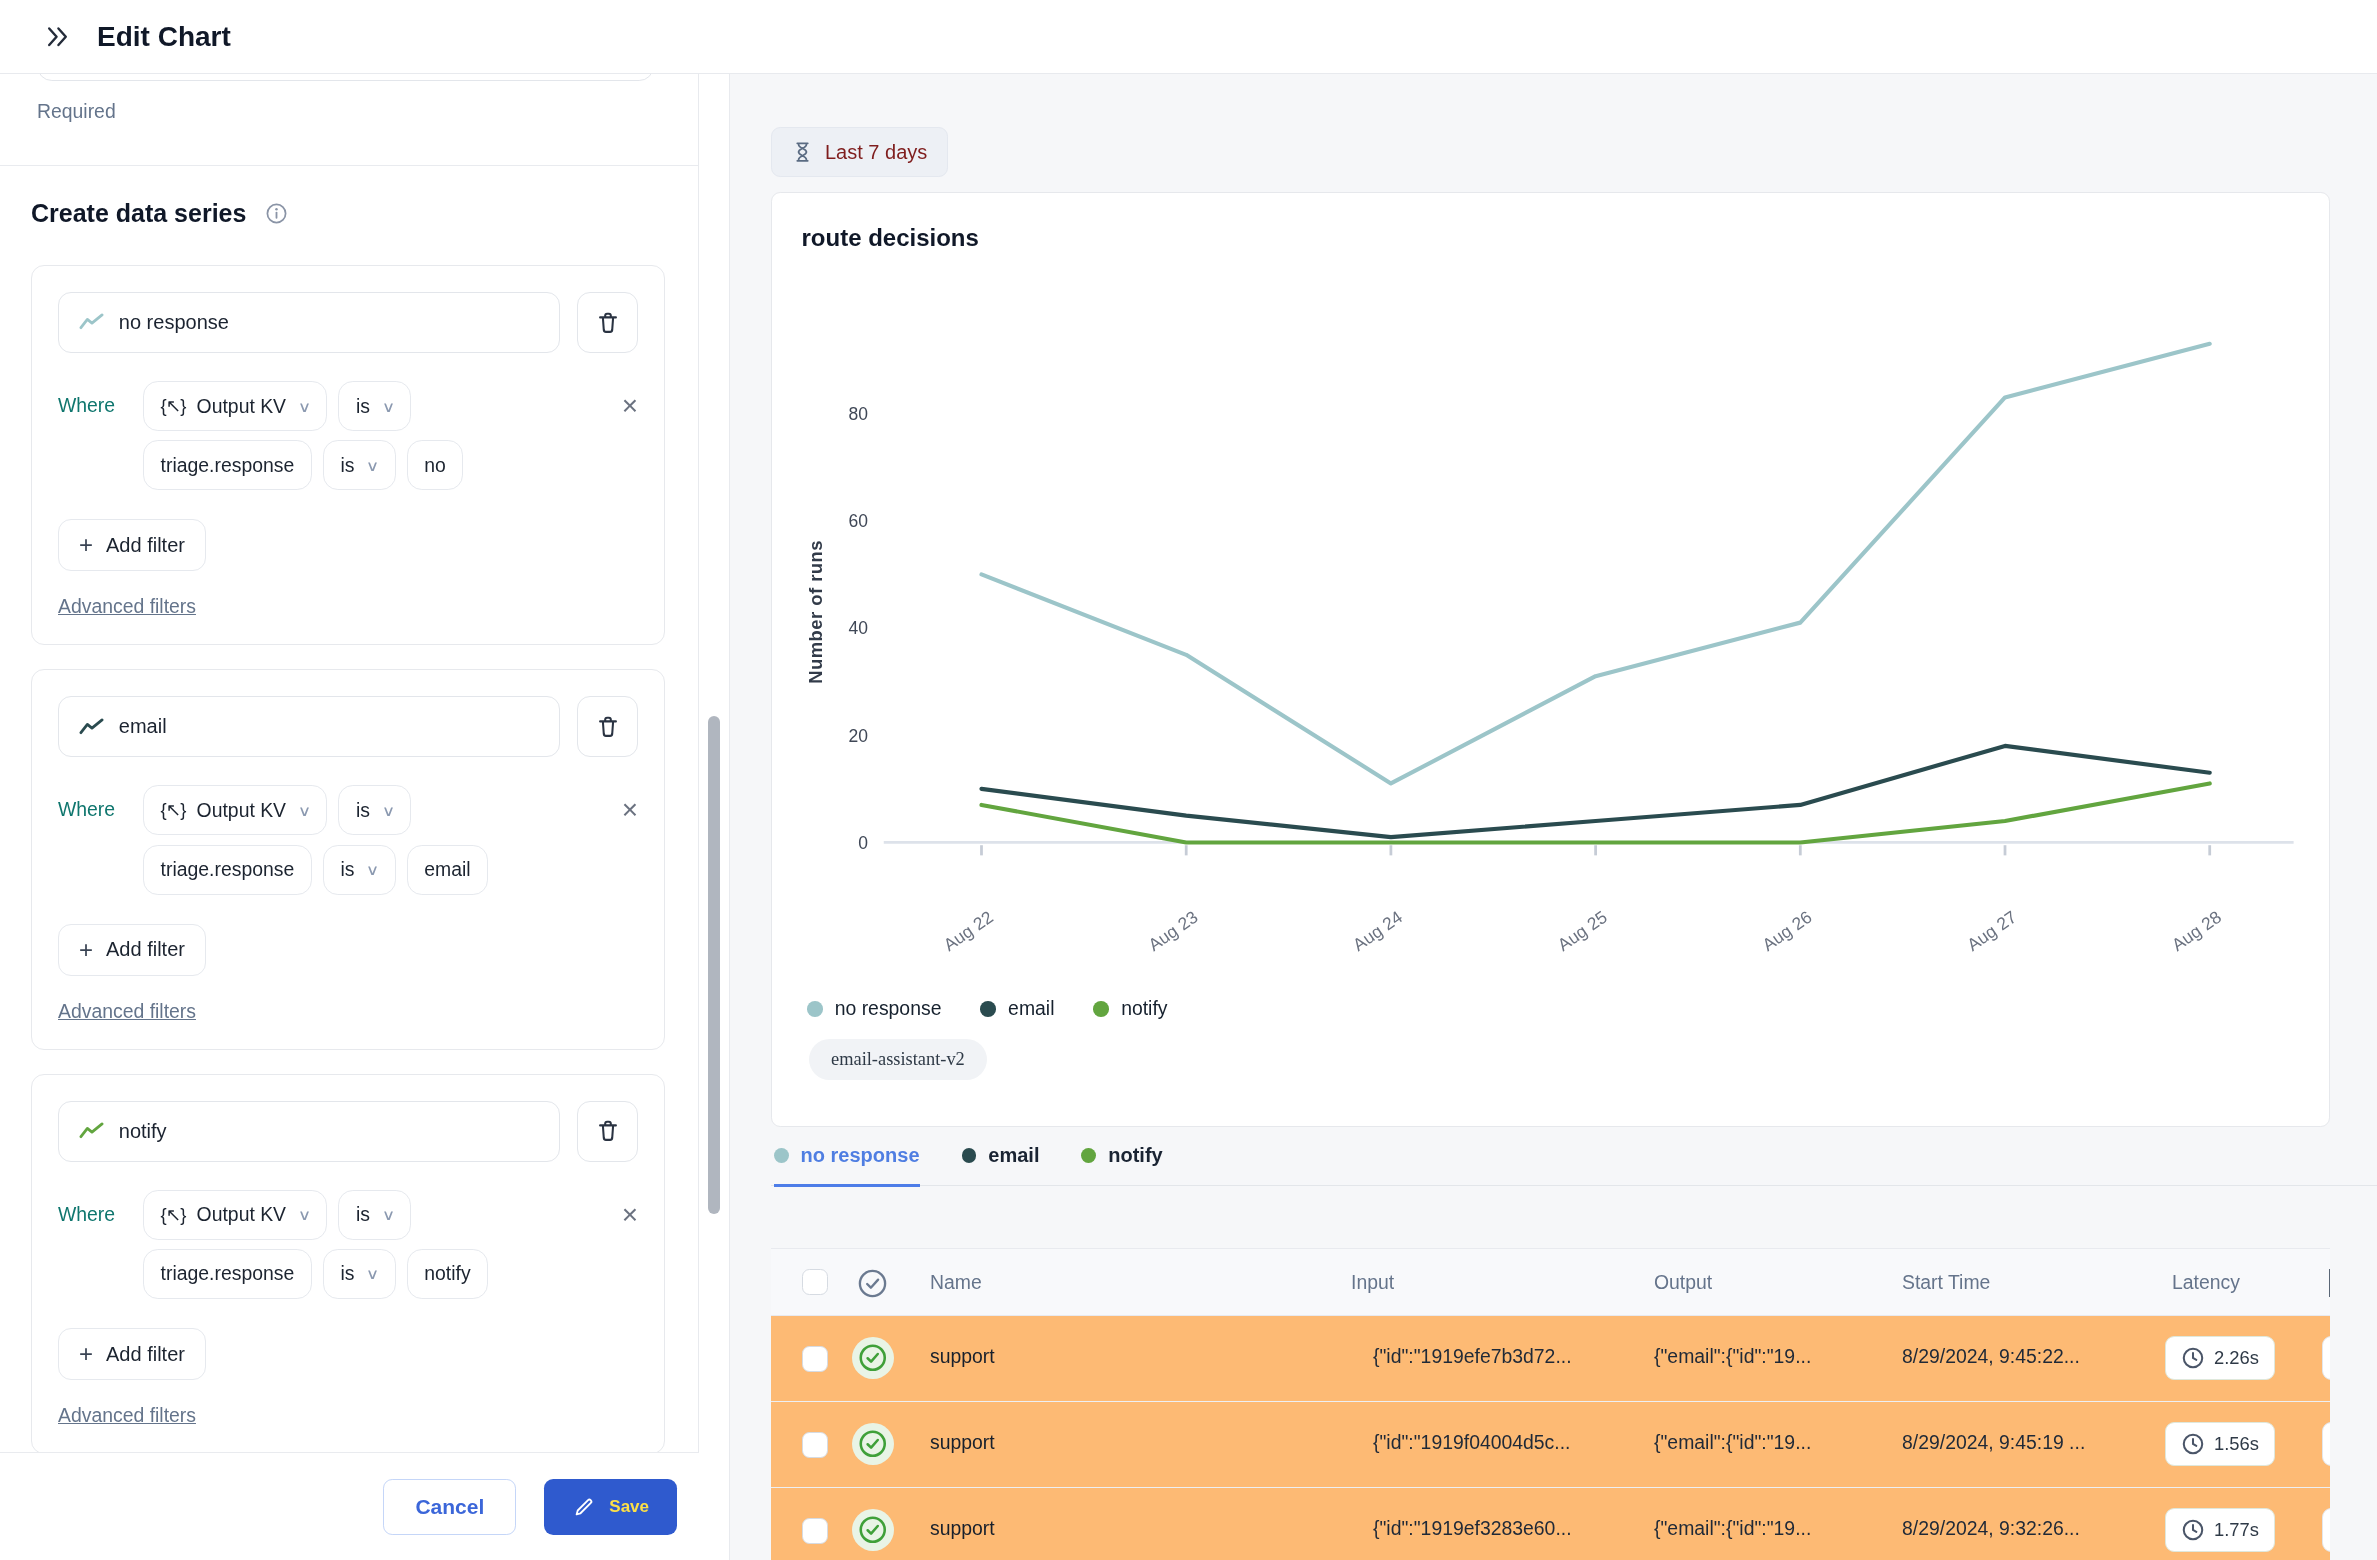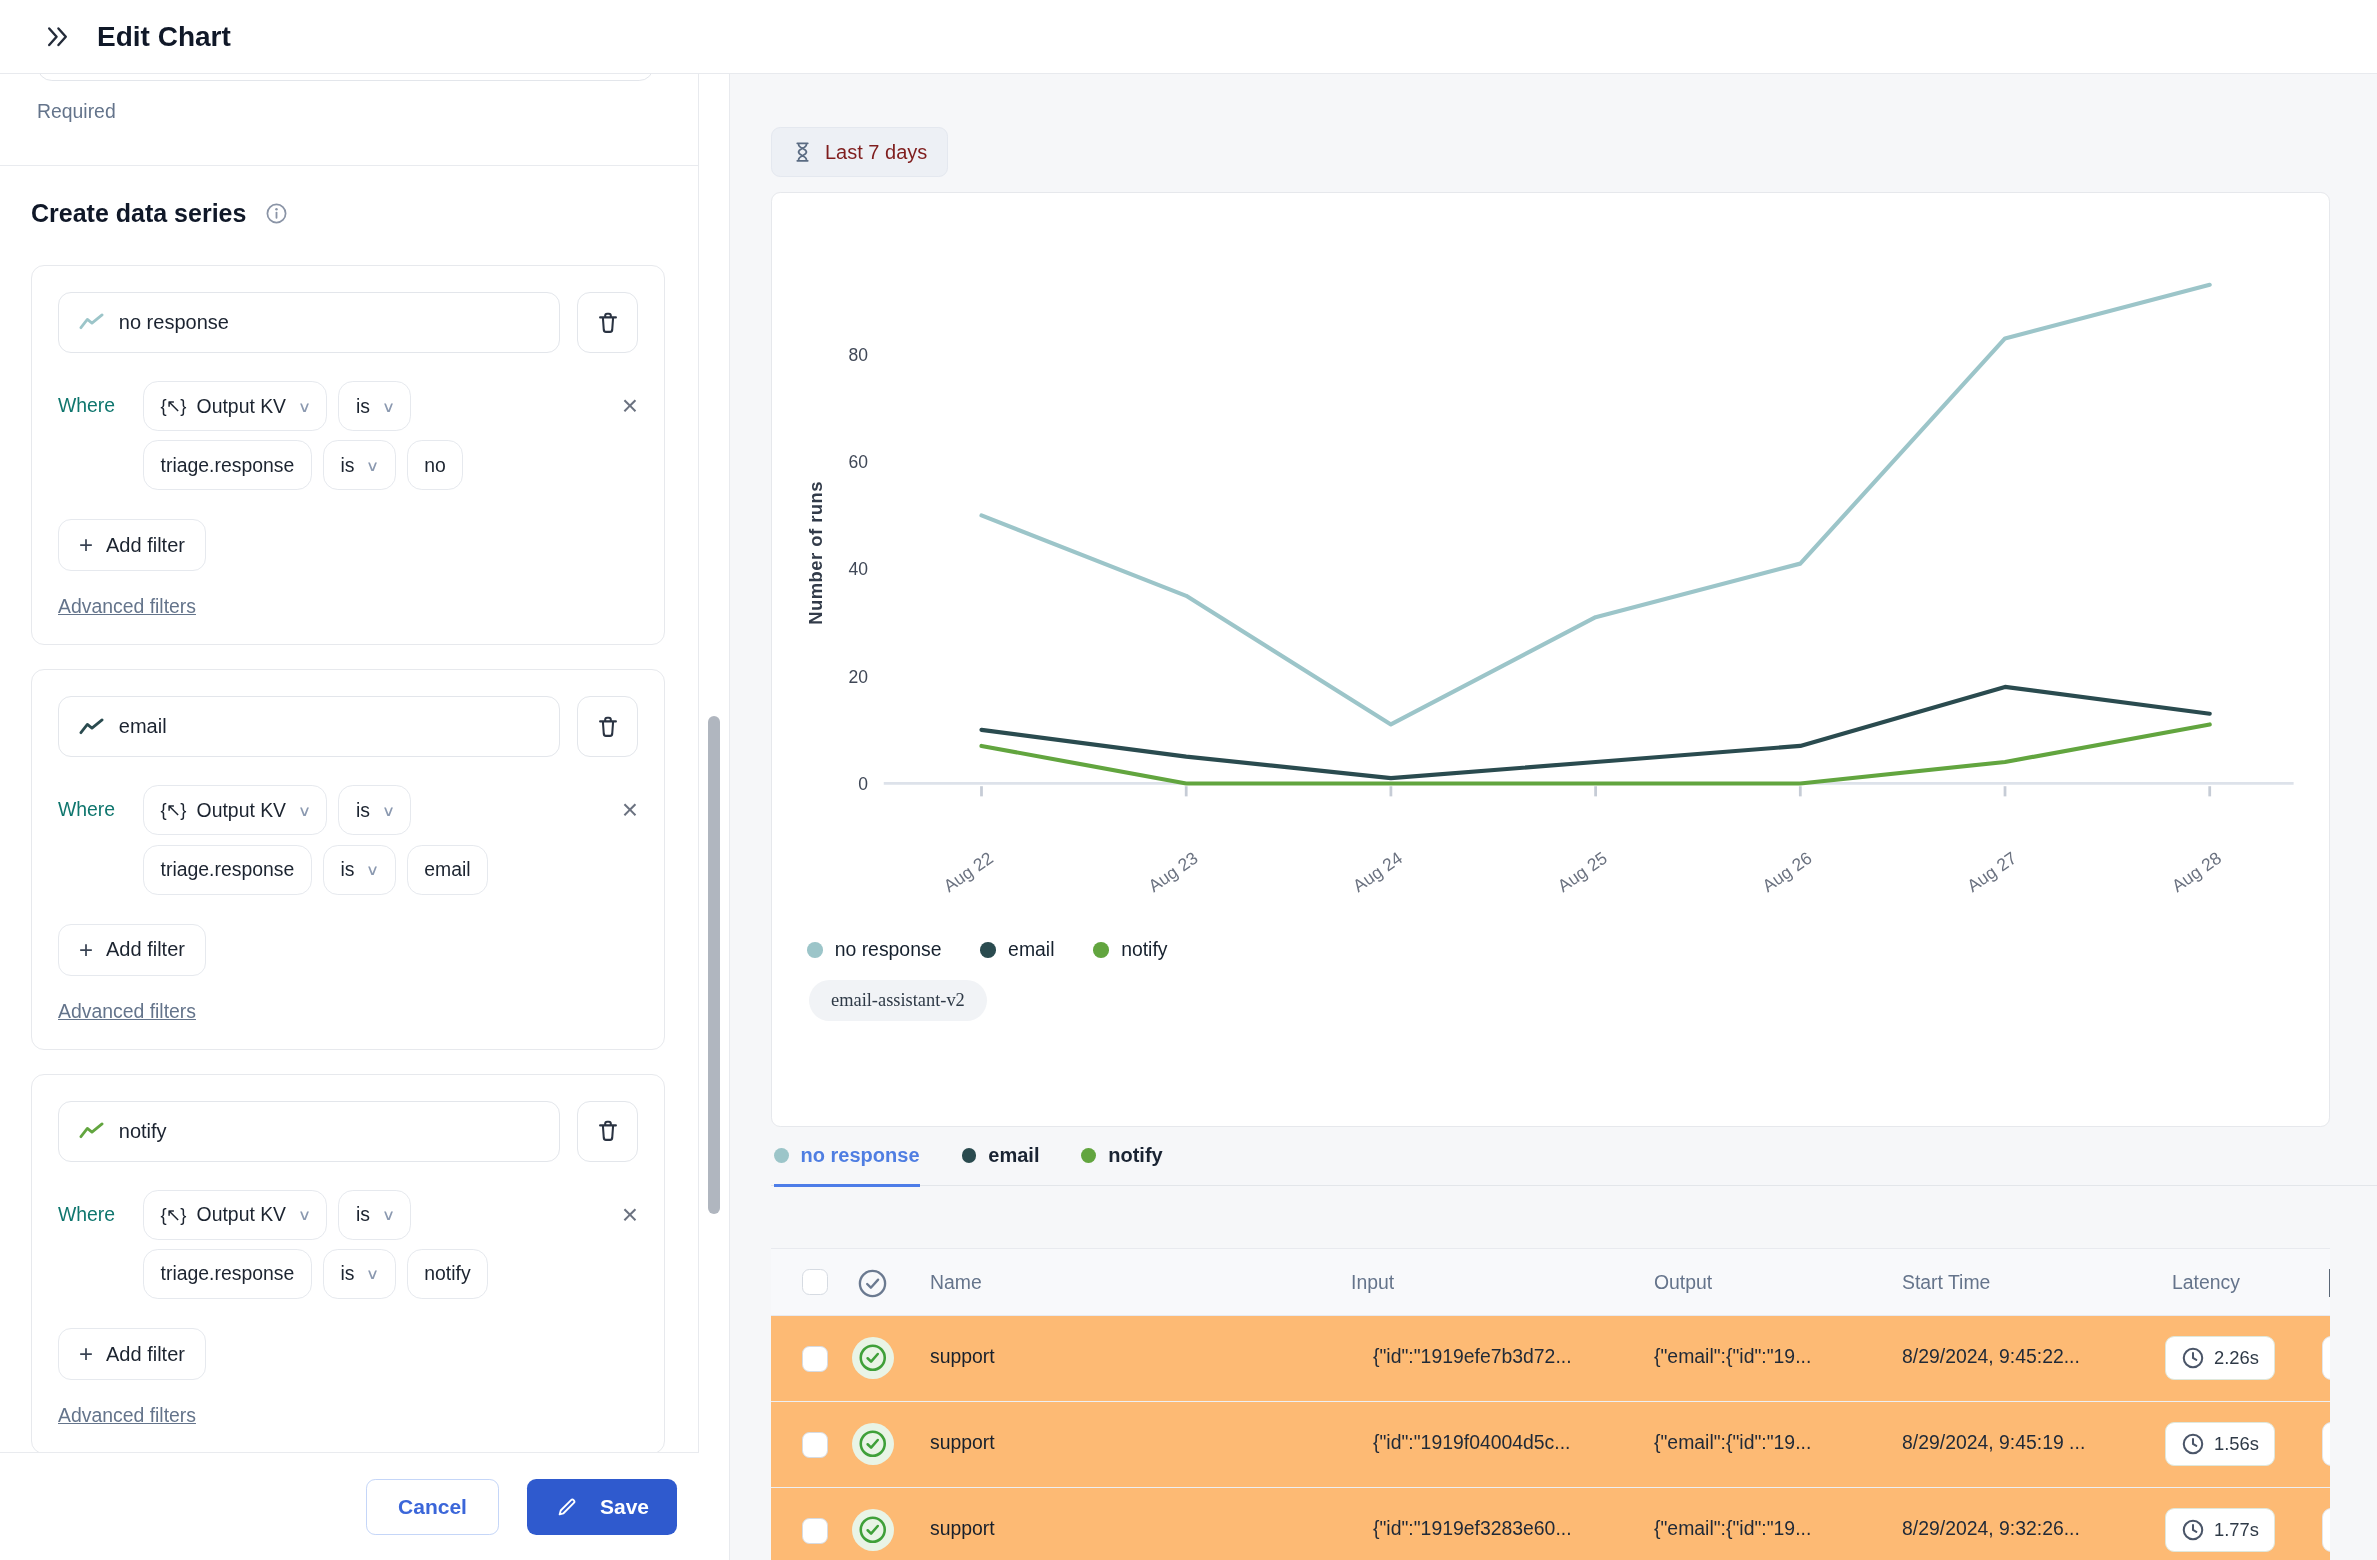--- a/index.html
+++ b/index.html
@@ -52,21 +52,21 @@
   .advanced { margin-top:24px; }
   .advanced a { font-size:19.4px; color:#64748b; text-decoration:underline; cursor:pointer; }
 
   
   .left-footer { position:absolute; left:0; bottom:0; width:699px; height:108px; background:#fff;
     border-top:0.9px solid #e9ebef; display:flex; align-items:center; justify-content:flex-end;
     gap:28px; padding-right:22px; z-index:10; }
   .btn-cancel { height:56px; padding:0 31px; border:1.8px solid #c5d6f8; border-radius:9.2px; background:#fff;
     color:#3b66d9; font-size:21px; font-weight:bold; display:flex; align-items:center; cursor:pointer; }
   .btn-save { height:56px; padding:0 28px; border:none; border-radius:9.2px; background:#2f5ace;
-    color:#ffffff; font-size:21px; font-weight:bold; display:flex; align-items:center; gap:21px; cursor:pointer; }
+    color:#fde047; font-size:17px; font-weight:bold; display:flex; align-items:center; gap:13px; cursor:pointer; }
 
   
   .right-panel { position:absolute; left:730px; top:74px; right:0; bottom:0; background:#f6f7f9; overflow:hidden; }
 
   .time-badge { position:absolute; left:41px; top:53px; height:50px; background:#edf0f5;
     border:0.9px solid #e4e8ef; border-radius:9.2px; display:inline-flex; align-items:center; gap:12px;
     padding:0 20px; font-size:20px; color:#7f1d1d; cursor:pointer; }
 
   .chart-card { position:absolute; left:41px; top:118px; width:1559px; height:935px; background:#fff;
     border:0.9px solid #e6e8ec; border-radius:9.2px; overflow:hidden; }
@@ -322,20 +322,21 @@
   <div class="right-panel">
 
     <div class="time-badge">
       <svg width="21" height="24" viewBox="0 0 24 26" fill="none">
         <path d="M6 3h12M6 23h12M7.5 4c0 5 9 5 9 9M16.5 4c0 5-9 5-9 9M7.5 22c0-5 9-5 9-9M16.5 22c0-5-9-5-9-9" stroke="#5a6b82" stroke-width="2" stroke-linecap="round"></path>
       </svg>
       <span>Last 7 days</span>
     </div>
 
     <div class="chart-card">
+      <div class="chart-title">route decisions</div>
       <svg id="chart-svg" width="1503" height="738" viewBox="0 0 1630 800">
           <line x1="93" y1="638" x2="1622" y2="638" stroke="#dde2ea" stroke-width="3"></line>
           <line x1="199" y1="641" x2="199" y2="652" stroke="#c6ccd6" stroke-width="3"></line>
           <line x1="421" y1="641" x2="421" y2="652" stroke="#c6ccd6" stroke-width="3"></line>
           <line x1="643" y1="641" x2="643" y2="652" stroke="#c6ccd6" stroke-width="3"></line>
           <line x1="865" y1="641" x2="865" y2="652" stroke="#c6ccd6" stroke-width="3"></line>
           <line x1="1087" y1="641" x2="1087" y2="652" stroke="#c6ccd6" stroke-width="3"></line>
           <line x1="1309" y1="641" x2="1309" y2="652" stroke="#c6ccd6" stroke-width="3"></line>
           <line x1="1531" y1="641" x2="1531" y2="652" stroke="#c6ccd6" stroke-width="3"></line>
           <text class="yt" x="76" y="645" text-anchor="end">0</text>

